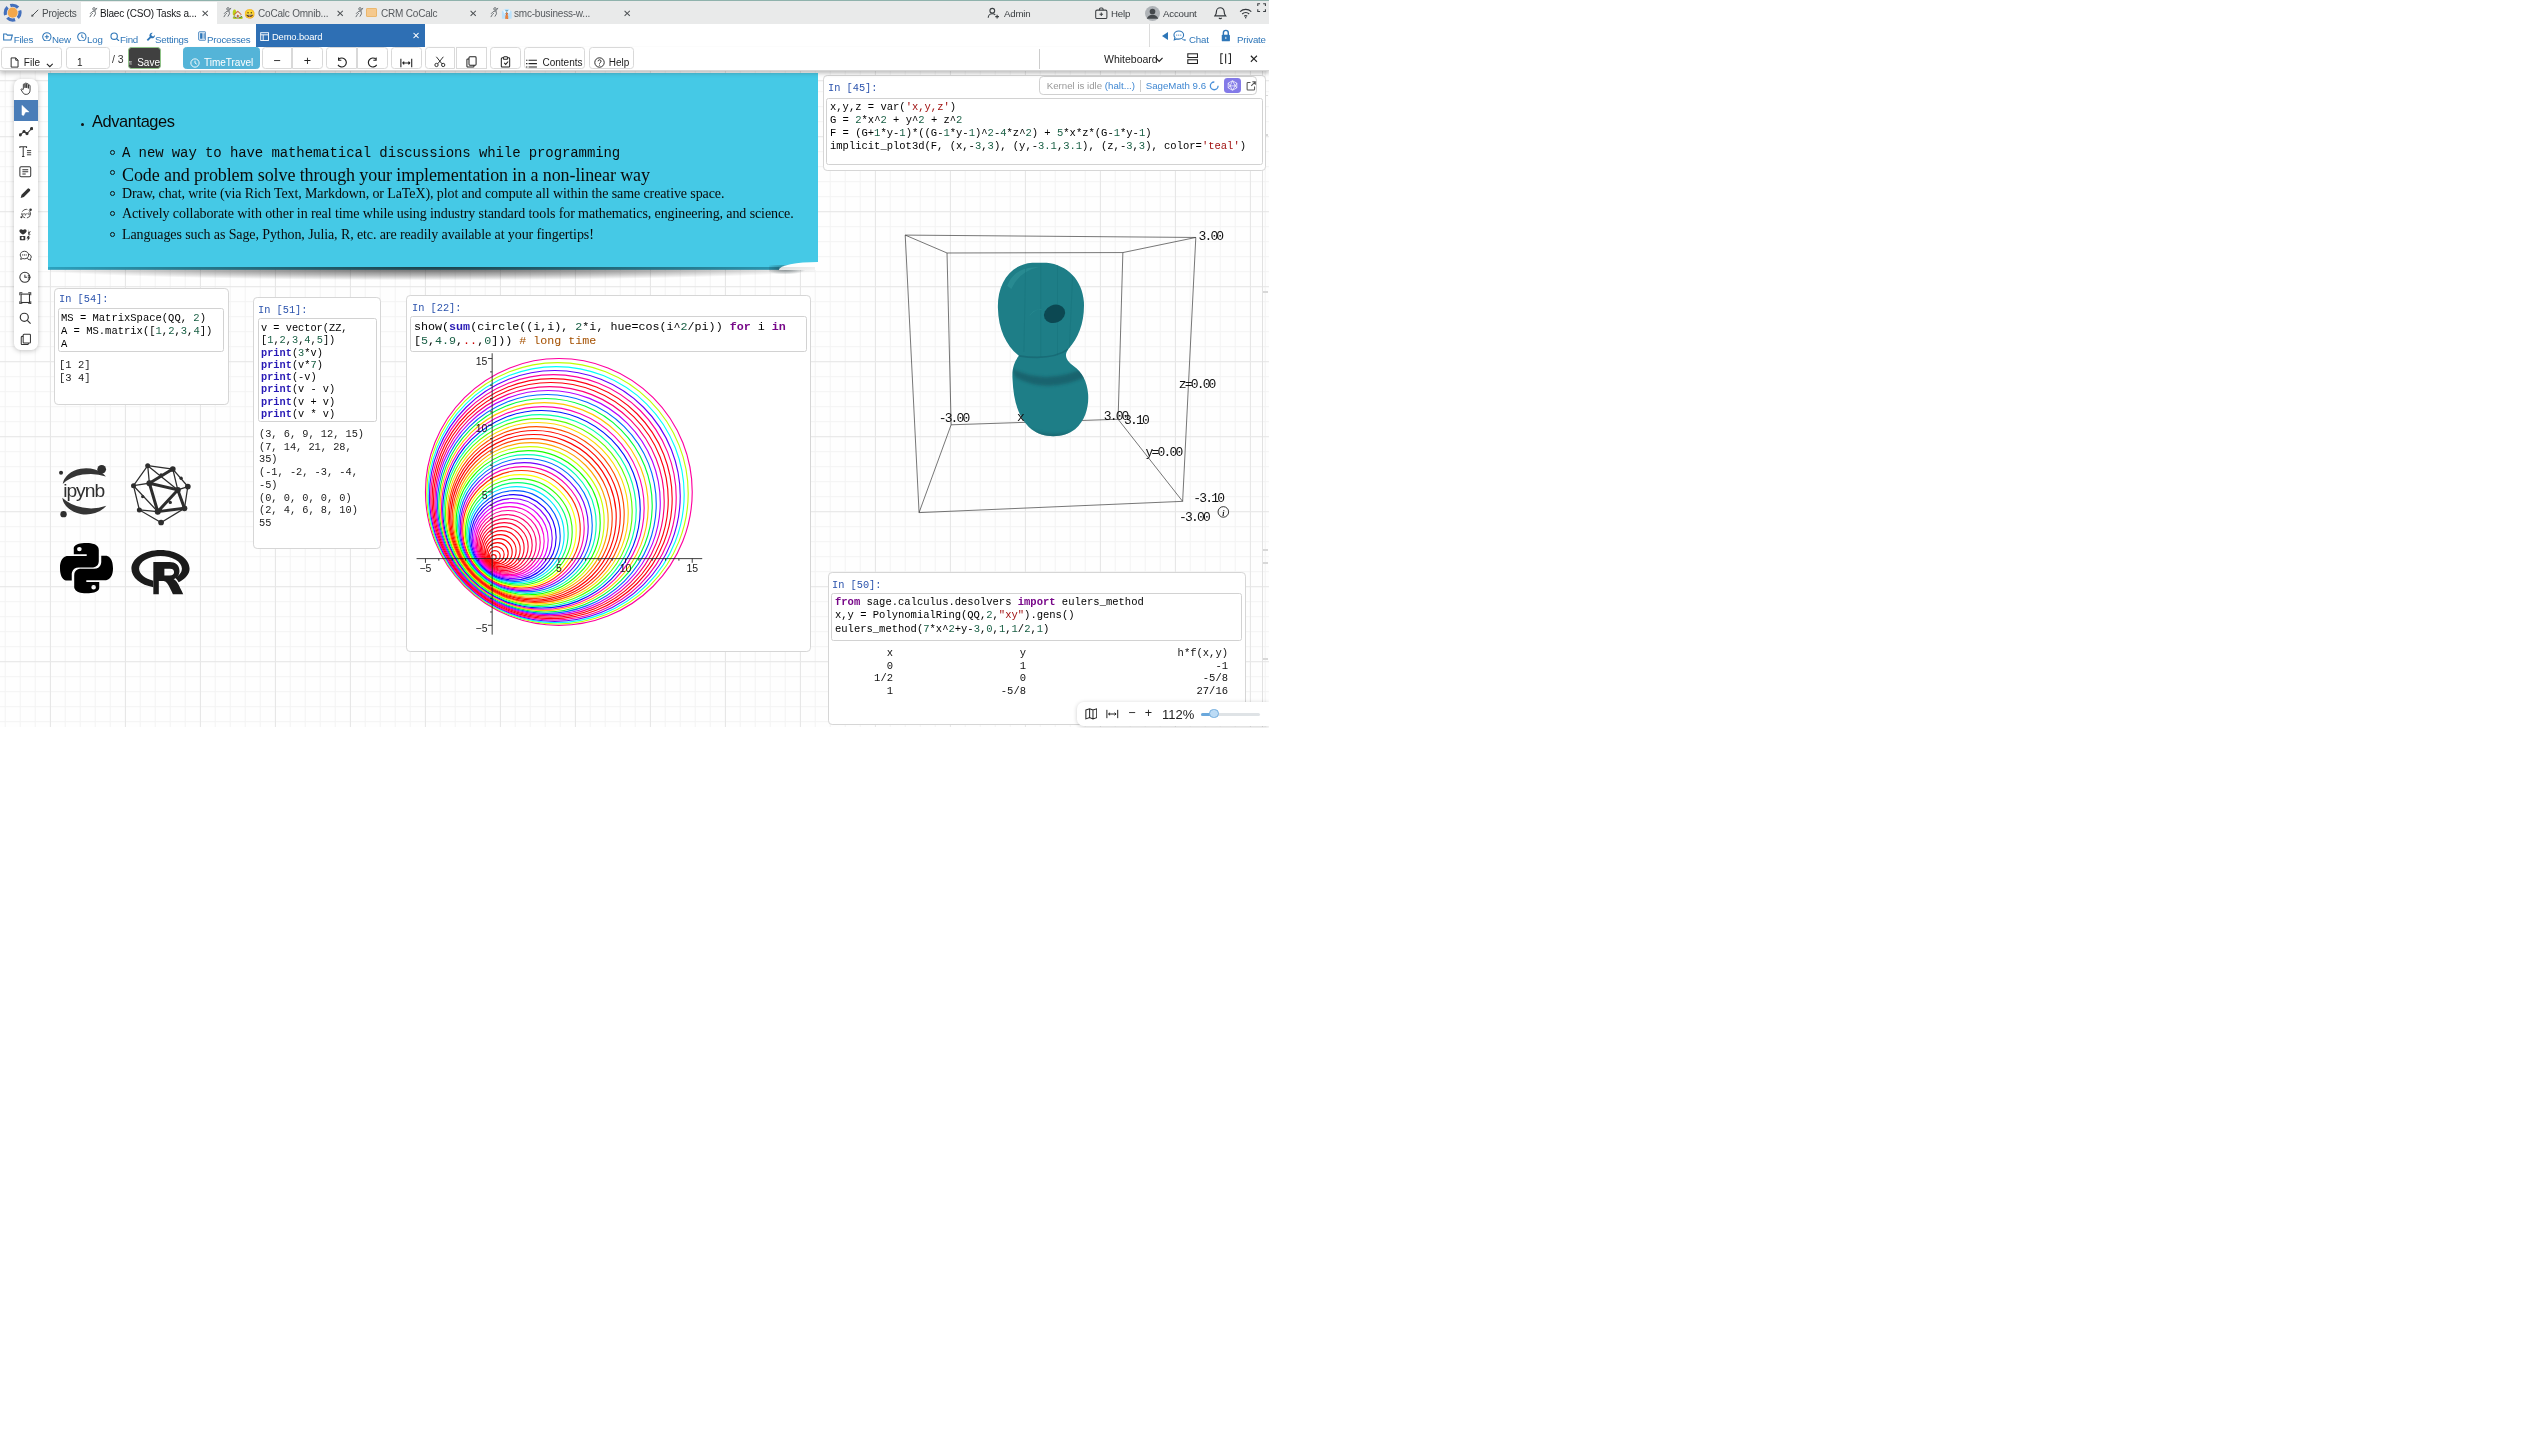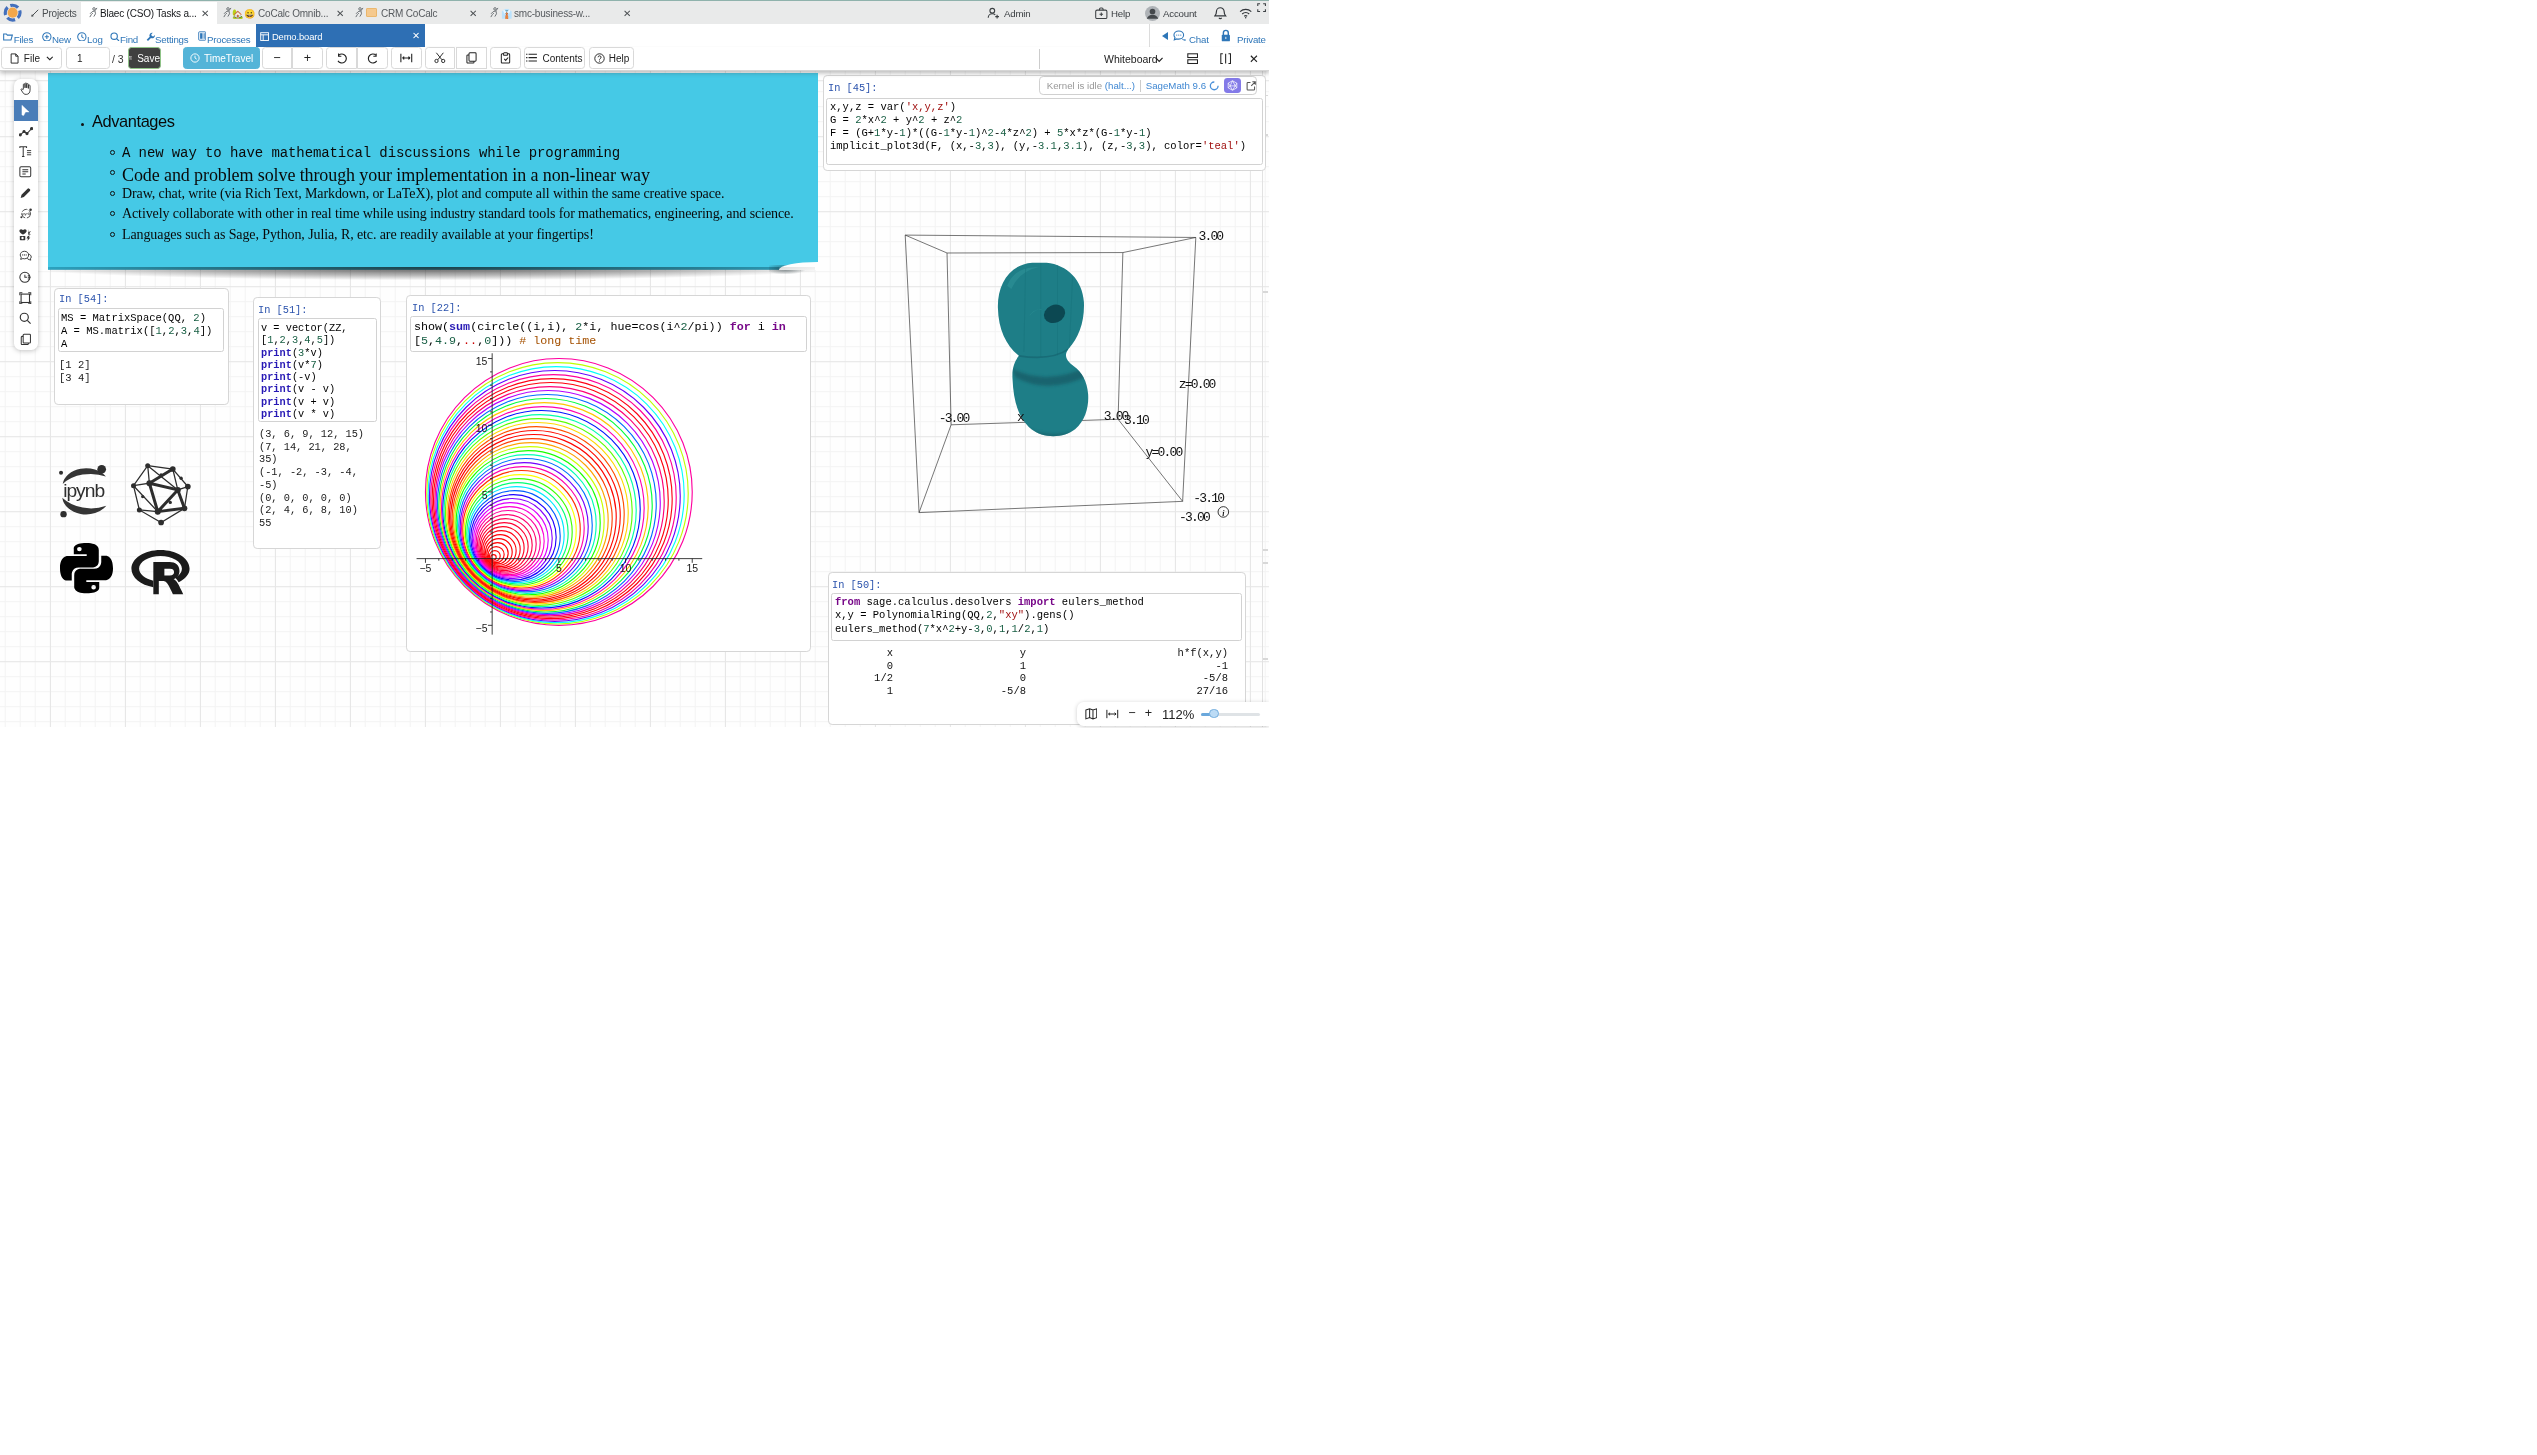--- a/index.html
+++ b/index.html
@@ -8,21 +8,21 @@
 
 #tabbar{position:absolute;left:0;top:0;width:1269px;height:24px;background:#e9eaea;border-top:1.3px solid #8fb2ac}
 #tabbar .tab{position:absolute;top:0.8px;height:23.5px;display:flex;align-items:center;font-size:10px;letter-spacing:-0.2px;color:#4b4f52}
 .tabx{color:#51555a;font-size:9.7px}
 
 #row2{position:absolute;left:0;top:24px;width:1269px;height:23px;background:#fff}
 #row2 .lnk{position:absolute;top:3.8px;height:23px;display:flex;align-items:center;color:#2e76b8;font-size:9.7px;letter-spacing:-0.2px;font-weight:400}
 #demotab{position:absolute;left:256px;top:0;width:169px;height:23px;background:#2e6fb4;color:#fff;font-size:10px;display:flex;align-items:center;padding-top:2.9px}
 
 #row3{position:absolute;left:0;top:47px;width:1269px;height:24px;background:#fff;border-bottom:0.8px solid #d5d5d5;box-shadow:0 2.5px 4.2px rgba(70,70,70,.35);z-index:40}
-.tbtn{position:absolute;top:0.4px;height:21.4px;border:0.8px solid #d9d9d9;border-radius:3.4px;background:#fff;display:flex;align-items:center;justify-content:center;font-size:10px;color:#222}
+.tbtn{position:absolute;top:0.4px;height:21.4px;border:0.8px solid #d9d9d9;border-radius:3.4px;background:#fff;display:flex;align-items:flex-end;justify-content:center;font-size:10px;color:#222}
 
 #canvas{position:absolute;left:0;top:71px;width:1269px;height:656px;background-color:#fefefe;
 background-image:
  repeating-linear-gradient(90deg, #e7e7e7 0 0.8px, transparent 0.8px 75px),
  repeating-linear-gradient(0deg, #e7e7e7 0 0.8px, transparent 0.8px 75px),
  repeating-linear-gradient(90deg, #f3f3f3 0 0.8px, transparent 0.8px 15px),
  repeating-linear-gradient(0deg, #f3f3f3 0 0.8px, transparent 0.8px 15px);
 background-position:50px 0, 0 10.2px, 4.7px 0, 0 10.2px;}
 
 #tools{position:absolute;left:14px;top:7.6px;width:23.5px;height:271px;background:#fff;border-radius:6.7px;box-shadow:0 0.8px 5px rgba(0,0,0,.25)}

